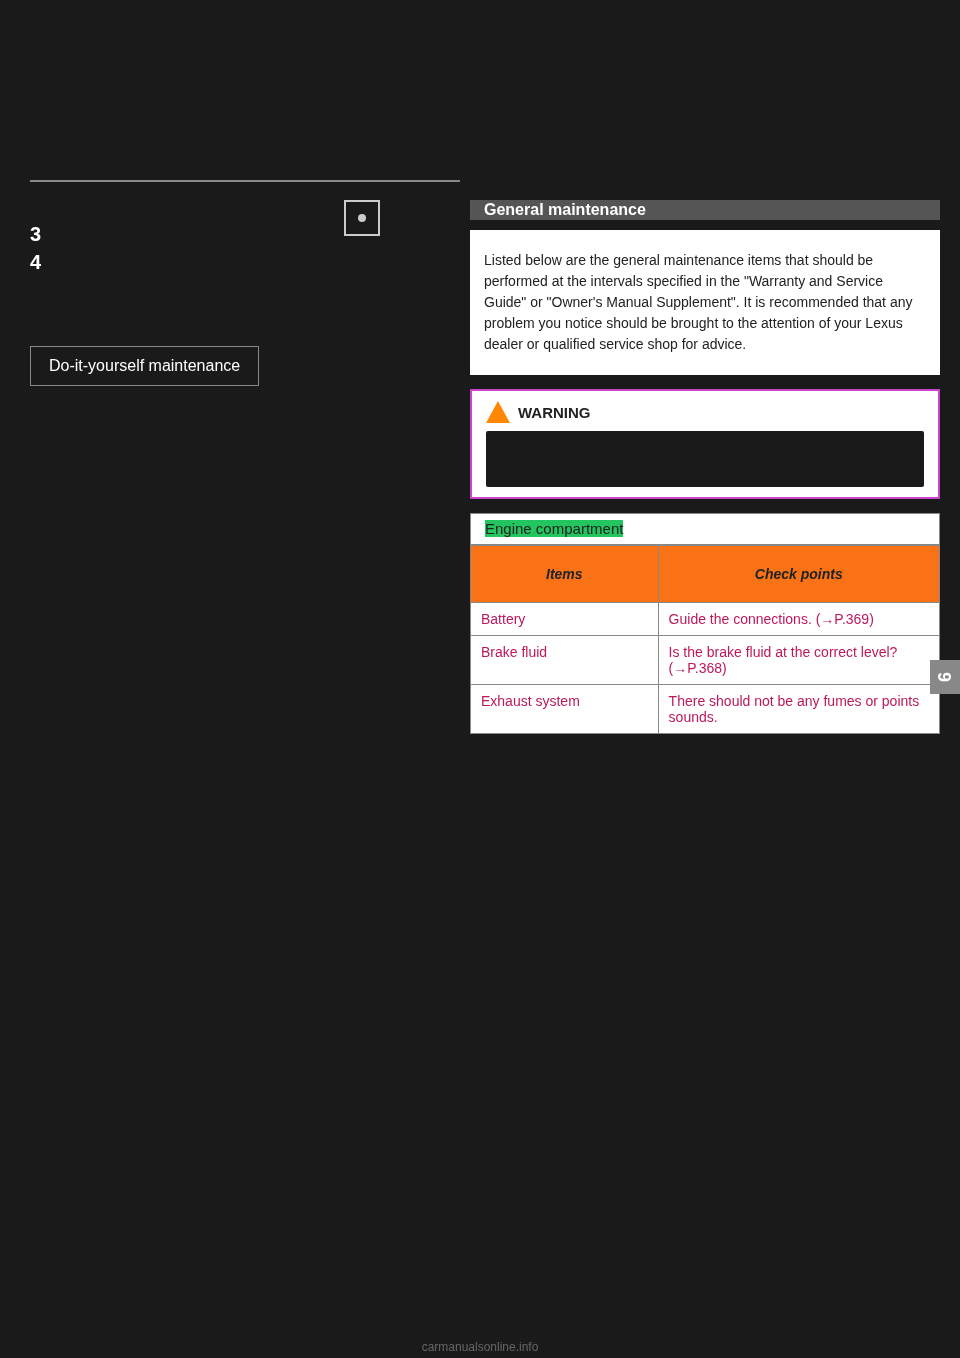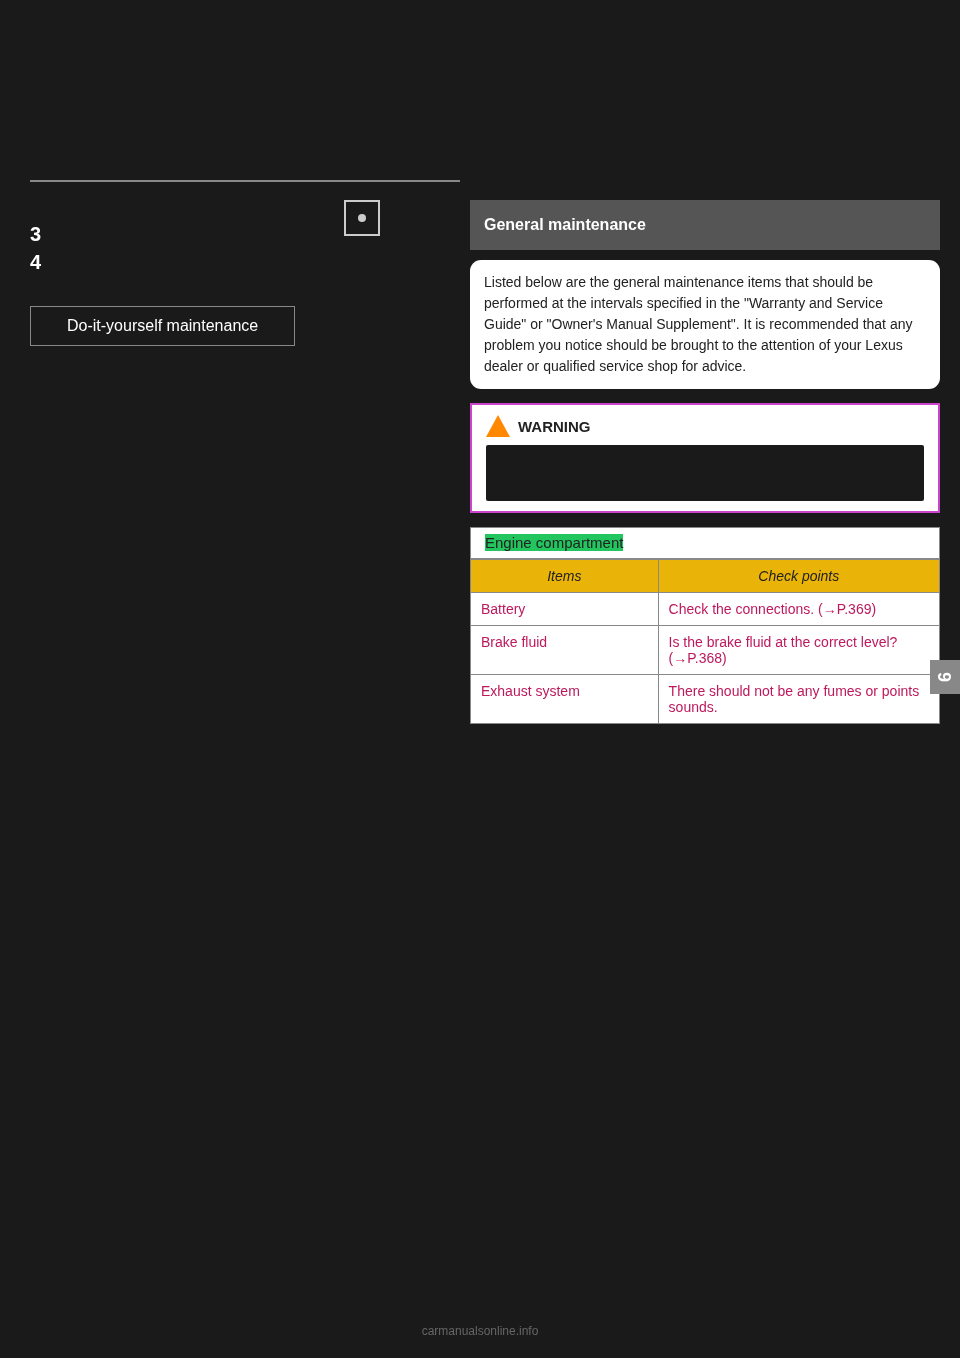--- a/index.html
+++ b/index.html
@@ -63,50 +63,50 @@
       justify-content: center;
     }
     .bookmark-dot {
       width: 8px;
       height: 8px;
       background: #ccc;
       border-radius: 50%;
     }
     .diy-box {
       border: 1px solid #888;
-      padding: 10px 36px;
+      padding: 10px 18px;
       display: inline-block;
+      margin-top: 40px;
     }
     .diy-box-text {
       color: #fff;
       font-size: 16px;
     }
     
     .right-panel {
       width: 500px;
       padding: 20px 20px 20px 10px;
     }
     .section-header {
       background: #555;
-      padding: 16px 14px;
+      padding: 1px 14px;
       margin-bottom: 10px;
     }
     .section-header-text {
       color: #fff;
       font-size: 16px;
       font-weight: bold;
     }
     .general-body {
       background: #fff;
-      padding: 12px 14px;
+      padding: 20px 14px;
       margin-bottom: 14px;
       font-size: 14px;
       color: #222;
       line-height: 1.5;
-      border-radius: 11px;
     }
     .warning-box {
       border: 2px solid #cc44cc;
       background: #fff;
       padding: 10px 14px;
       margin-bottom: 14px;
     }
     .warning-header {
       display: flex;
       align-items: center;
@@ -147,26 +147,26 @@
       margin-bottom: 10px;
     }
     
     .maintenance-table {
       width: 100%;
       border-collapse: collapse;
       background: #fff;
     }
     .maintenance-table th {
       border: 1px solid #888;
-      padding: 8px 10px;
+      padding: 20px 10px;
       font-size: 14px;
-      font-weight: normal;
+      font-weight: bold;
       text-align: center;
       color: #222;
-      background: #eab308;
+      background: #f97316;
     }
     .maintenance-table td {
       border: 1px solid #888;
       padding: 8px 10px;
       font-size: 14px;
       color: #be185d;
       vertical-align: top;
     }
     .maintenance-table tr:first-child th {
       font-style: italic;
@@ -189,21 +189,21 @@
       color: #fff;
       font-size: 18px;
       font-weight: bold;
       writing-mode: vertical-rl;
       text-orientation: mixed;
       transform: rotate(180deg);
     }
     
     .watermark {
       position: absolute;
-      bottom: 20px;
+      bottom: 4px;
       left: 50%;
       transform: translateX(-50%);
       color: #666;
       font-size: 12px;
     }
   </style>
 </head>
 <body>
 
 <div class="page">
@@ -253,21 +253,21 @@
         <table class="maintenance-table">
           <thead>
             <tr>
               <th class="col-items">Items</th>
               <th class="col-check">Check points</th>
             </tr>
           </thead>
           <tbody id="table-body">
           <tr>
                 <td>Battery</td>
-                <td>Check the connections. (→P.369)</td>
+                <td>Guide the connections. (→P.369)</td>
               </tr>
               <tr>
                 <td>Brake fluid</td>
                 <td>Is the brake fluid at the correct level? (→P.368)</td>
               </tr>
               <tr>
                 <td>Exhaust system</td>
                 <td>There should not be any fumes or points sounds.</td>
               </tr>
             </tbody>

